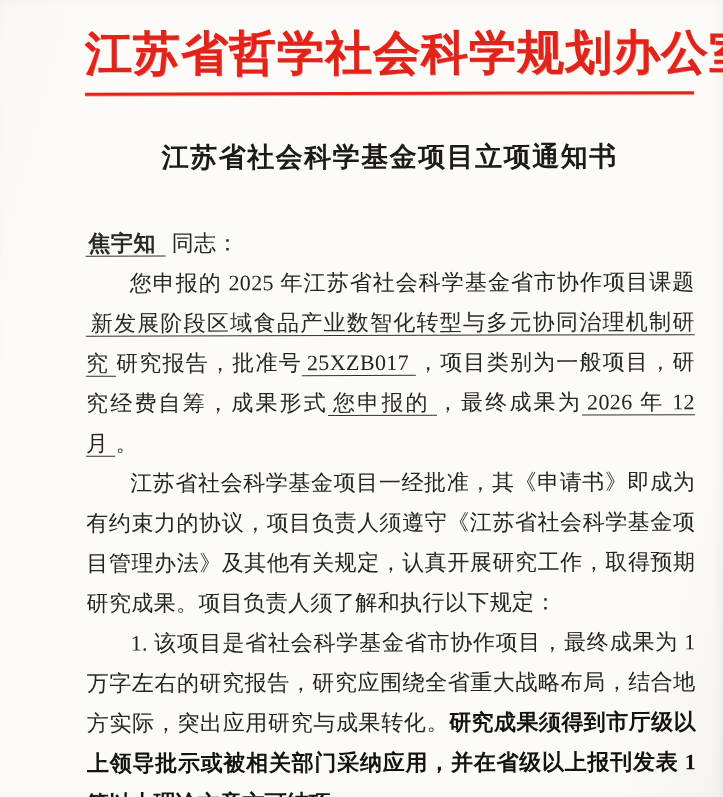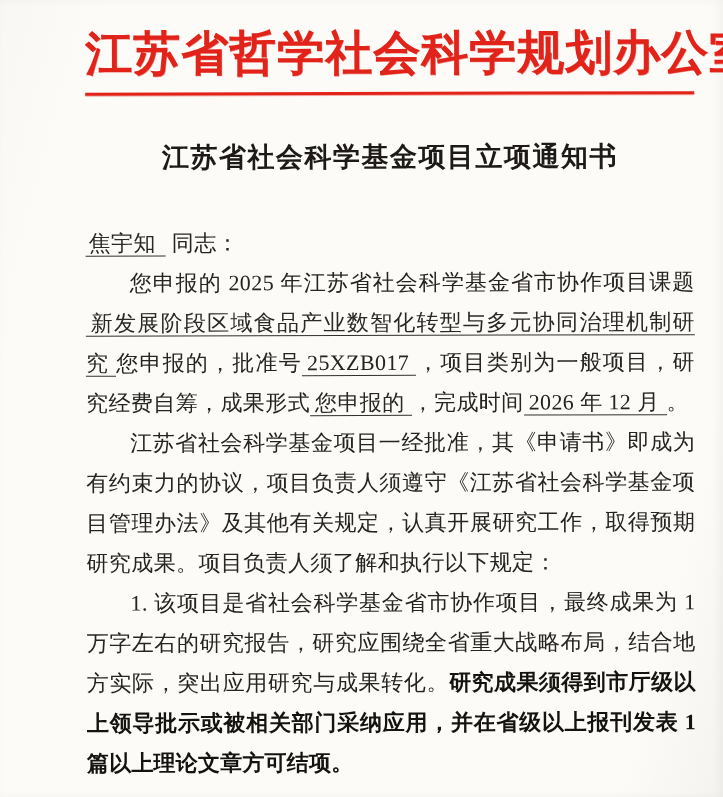--- a/index.html
+++ b/index.html
@@ -68,40 +68,40 @@
     color: #2a2724;
   }
   .bold-req {
     font-weight: bold;
     color: #151310;
     letter-spacing: 0.2px;
   }
   .name-blank {
     border-bottom: 1.6px solid #33302c;
     padding: 0 10px 0 3px;
-    font-weight: 400;
+    font-weight: 700;
   }
 </style>
 </head>
 <body>
 
 <div class="page">
   <div class="inner">
 
     <div class="office-title">江苏省哲学社会科学规划办公室</div>
 
     <div class="header-rule"></div>
 
     <div class="doc-title">江苏省社会科学基金项目立项通知书</div>
 
     <div class="body-text">
 
       <p class="para"><span class="name-blank kai">焦宇知</span> <span>同志：</span></p>
 
-      <p class="para indent"><span>您申报的 2025 年江苏省社会科学基金省市协作项目课题</span><span class="blank kai">新发展阶段区域食品产业数智化转型与多元协同治理机制研究</span><span>您申报的，批准号</span><span class="blank">25XZB017</span><span>，项目类别为一般项目，研究经费自筹，成果形式</span><span class="blank kai">您申报的</span><span>，完成时间</span><span class="blank">2026 年 12 月</span><span>。</span></p>
+      <p class="para indent"><span>您申报的 2025 年江苏省社会科学基金省市协作项目课题</span><span class="blank kai">新发展阶段区域食品产业数智化转型与多元协同治理机制研究</span><span>研究报告，批准号</span><span class="blank">25XZB017</span><span>，项目类别为一般项目，研究经费自筹，成果形式</span><span class="blank kai">您申报的</span><span>，最终成果为</span><span class="blank">2026 年 12 月</span><span>。</span></p>
 
       <p class="para indent">江苏省社会科学基金项目一经批准，其《申请书》即成为有约束力的协议，项目负责人须遵守《江苏省社会科学基金项目管理办法》及其他有关规定，认真开展研究工作，取得预期研究成果。项目负责人须了解和执行以下规定：</p>
 
       <p class="para indent"><span>1. 该项目是省社会科学基金省市协作项目，最终成果为 1 万字左右的研究报告，研究应围绕全省重大战略布局，结合地方实际，突出应用研究与成果转化。</span><span class="bold-req">研究成果须得到市厅级以上领导批示或被相关部门采纳应用，并在省级以上报刊发表 1 篇以上理论文章方可结项。</span></p>
 
     </div>
   </div>
 </div>
 
 </body></html>

